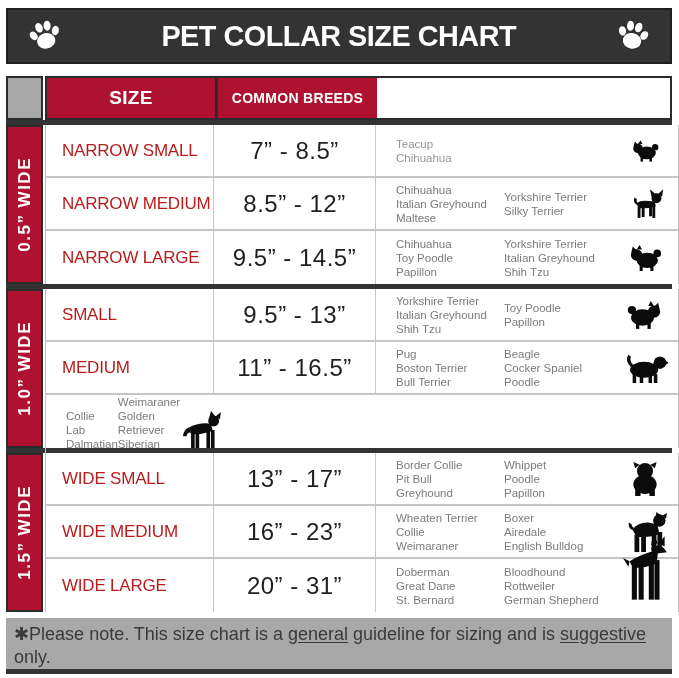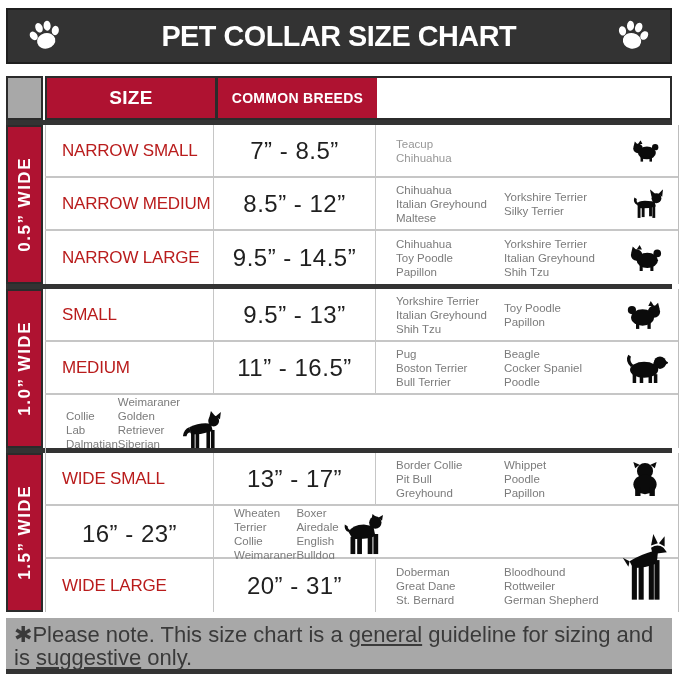--- a/index.html
+++ b/index.html
@@ -82,21 +82,21 @@
     width:66px;display:flex;align-items:center;justify-content:center;
     position:relative;color:#0b0b0b;
   }
   .dog{display:block;}
   .dog.flip{transform:scaleX(-1);}
   .dog.dobie{position:absolute;right:10px;bottom:-16px;z-index:5;}
 
   .note{
     margin-top:6px;width:666px;height:56px;box-sizing:border-box;
     background:#A8A8A8;border-bottom:5px solid #333333;
-    padding:5px 8px 0 8px;color:#3a3a3a;font-size:22px;line-height:23px;
+    padding:5px 8px 0 8px;color:#3a3a3a;font-size:18px;line-height:23px;
   }
   .note u{text-underline-offset:2px;}
 </style>
 </head>
 <body>
 
 <svg width="0" height="0" style="position:absolute" aria-hidden="true">
   <defs>
     <symbol id="sym-paw" viewBox="0 0 24 24">
       <ellipse cx="12" cy="15.5" rx="6.5" ry="5.5" fill="currentColor"></ellipse>
@@ -363,20 +363,21 @@
             <div>Papillon</div>
           </div>
           <div class="dogwrap">
             <svg class="dog" width="34" height="34" viewBox="0 0 38 38">
                 <use href="#sym-bulldog"></use>
               </svg>
           </div>
         </div>
       </div>
       <div class="row">
+        <div class="cell size">WIDE MEDIUM</div>
         <div class="cell len">16” - 23”</div>
         <div class="cell breeds">
           <div class="bcol">
             <div>Wheaten Terrier</div>
             <div>Collie</div>
             <div>Weimaraner</div>
           </div>
           <div class="bcol b2">
             <div>Boxer</div>
             <div>Airedale</div>

